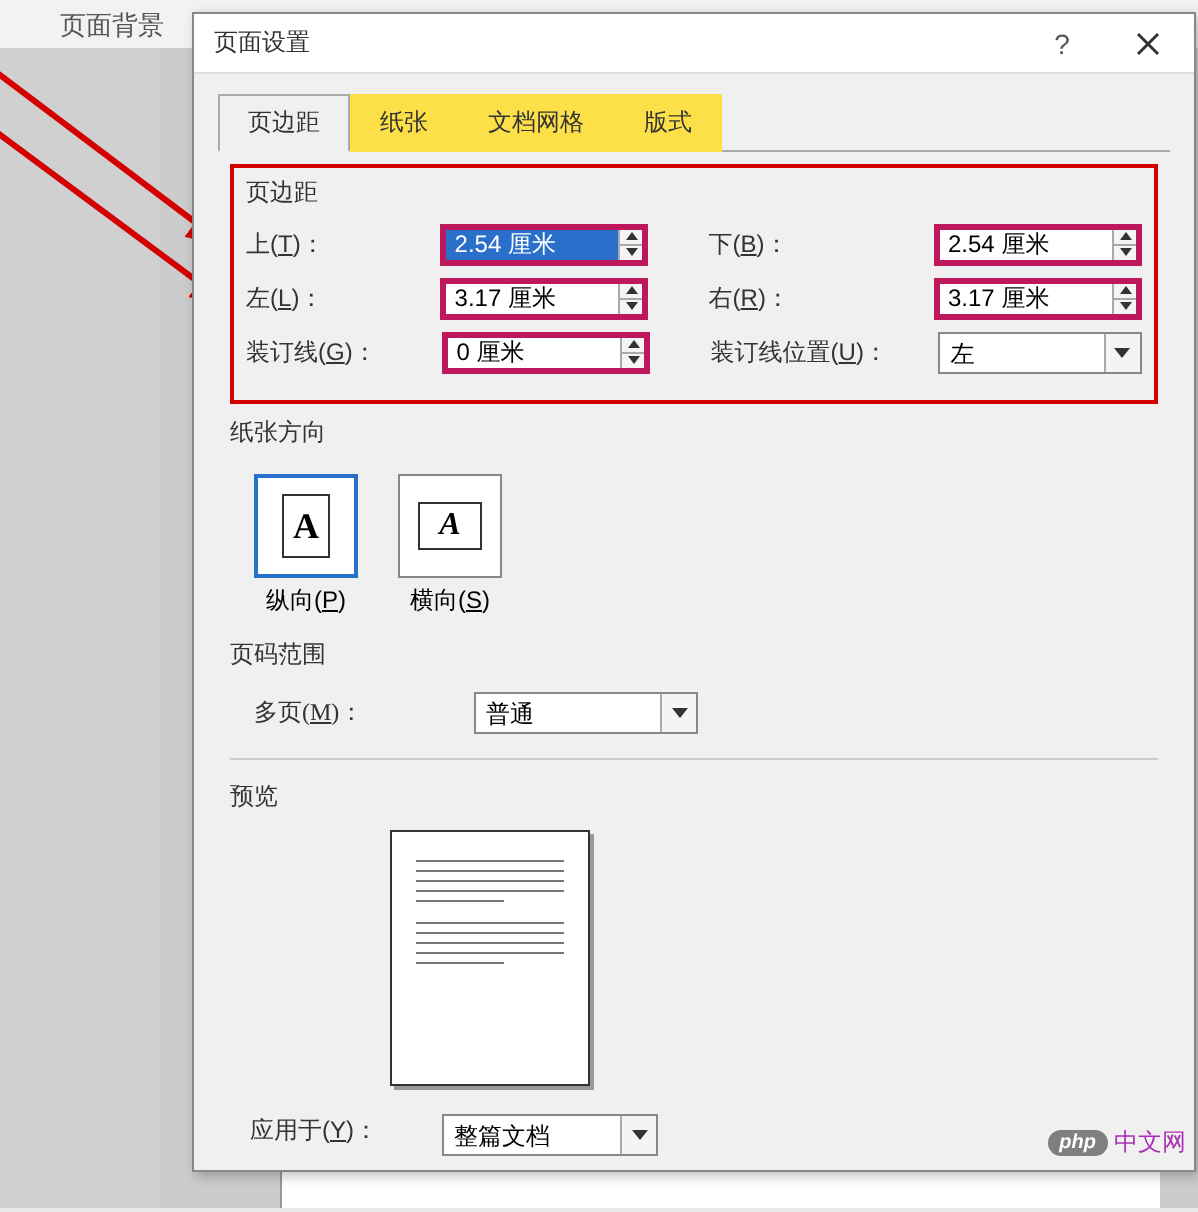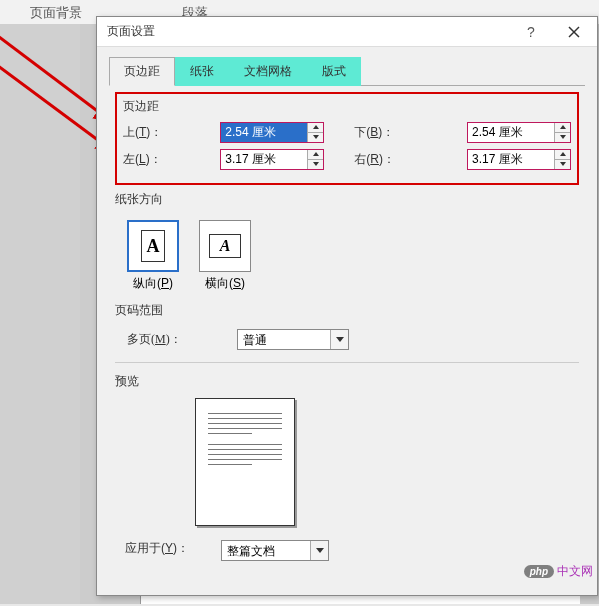--- a/index.html
+++ b/index.html
@@ -5,39 +5,39 @@
     * { box-sizing: border-box; margin: 0; padding: 0; }
     body { font-family: "Microsoft YaHei", SimSun, Arial, sans-serif; font-size: 12px; background: #e8e8e8; width: 599px; height: 606px; position: relative; overflow: hidden; }
     
     .ribbon-bg { background: #f2f2f2; height: 24px; display: flex; }
     .ribbon-item { padding: 4px 40px; color: #555; font-size: 13px; }
     .ribbon-item:first-child { padding-left: 30px; padding-right: 60px; }
     .page-bg { background: #ccc; height: 580px; position: relative; }
     .page-shadow { background: #fff; position: absolute; left: 140px; top: 10px; width: 440px; height: 570px; border-left: 1px solid #999; }
     .grey-left { position: absolute; left: 0; top: 0; width: 80px; height: 100%; background: #d0d0d0; }
     
-    .dialog { position: absolute; left: 96px; top: 16px; width: 502px; height: 580px; background: #f0f0f0; border: 1px solid #888; box-shadow: 2px 2px 6px rgba(0,0,0,0.25); }
+    .dialog { position: absolute; left: 96px; top: 6px; width: 502px; height: 580px; background: #f0f0f0; border: 1px solid #888; box-shadow: 2px 2px 6px rgba(0,0,0,0.25); }
     .titlebar { height: 30px; background: #fff; display: flex; align-items: center; padding-left: 10px; border-bottom: 1px solid #ddd; }
     .titlebar-title { flex: 1; font-size: 12px; color: #333; }
     .titlebar-help { width: 40px; text-align: center; font-size: 14px; color: #555; cursor: pointer; }
     .titlebar-close { width: 46px; height: 30px; display: flex; align-items: center; justify-content: center; cursor: pointer; }
     .titlebar-close svg { width: 12px; height: 12px; }
     
     .tabs { display: flex; margin: 10px 12px 0 12px; border-bottom: 1px solid #aaa; }
-    .tab { padding: 5px 14px; font-size: 12px; color: #333; cursor: pointer; background: #5eead4; border: 1px solid transparent; margin-bottom: -1px;}
+    .tab { padding: 5px 14px; font-size: 12px; color: #333; cursor: pointer; background: #fde047; border: 1px solid transparent; margin-bottom: -1px;}
     .tab.active { background: #f0f0f0; border: 1px solid #aaa; border-bottom: 1px solid #f0f0f0; }
     
     .dialog-body { padding: 6px 18px 8px 18px; }
     
     .margins-box { border: 2px solid #d40000; padding: 4px 6px 8px 6px; margin-bottom: 6px; position: relative; }
     .section-label { font-size: 12px; color: #333; margin-bottom: 6px; }
     .row { display: flex; align-items: center; margin-bottom: 5px; height: 22px; gap: 20px; }
     .lbl { width: 80px; font-size: 12px; color: #333; }
     .lbl-r { width: 106px; font-size: 12px; color: #333; padding-left: 10px; }
-    .spinbox { display: flex; width: 104px; height: 21px; border: 1px solid #be185d; background: #fff; }
+    .spinbox { display: flex; width: 104px; height: 21px; border: 3px solid #be185d; background: #fff; }
     .spinbox.selected input { background: #2a6fc9; color: #fff; }
     .spinbox input { border: none; width: 86px; padding: 1px 4px; font-size: 12px; outline: none; font-family: inherit; }
     .spin-btns { width: 16px; display: flex; flex-direction: column; border-left: 1px solid #aaa; }
     .spin-up, .spin-down { flex: 1; background: #f4f4f4; display: flex; align-items: center; justify-content: center; cursor: pointer; }
     .spin-up { border-bottom: 1px solid #aaa; }
     .spin-up::before { content: ""; border-left: 3px solid transparent; border-right: 3px solid transparent; border-bottom: 4px solid #333; }
     .spin-down::before { content: ""; border-left: 3px solid transparent; border-right: 3px solid transparent; border-top: 4px solid #333; }
     
     .combo { display: flex; width: 104px; height: 21px; border: 1px solid #888; background: #fff; }
     .combo span { flex: 1; padding: 2px 5px; font-size: 12px; }
@@ -161,20 +161,35 @@
         <span class="lbl-r">右(<u class="hotkey">R</u>)：</span>
         <div class="spinbox">
           <input value="3.17 厘米" style="">
           <div class="spin-btns">
               <div class="spin-up"></div>
               <div class="spin-down"></div>
             </div>
         </div>
       </div>
 
+      <div class="row">
+        <span class="lbl">装订线(<u class="hotkey">G</u>)：</span>
+        <div class="spinbox">
+          <input value="0 厘米" style="">
+          <div class="spin-btns">
+              <div class="spin-up"></div>
+              <div class="spin-down"></div>
+            </div>
+        </div>
+        <span class="lbl-r">装订线位置(<u class="hotkey">U</u>)：</span>
+        <div class="combo">
+          <span>左</span>
+          <div class="combo-arrow"></div>
+        </div>
+      </div>
     </div>
 
     <div class="orient-section">
       <div class="section-label">纸张方向</div>
       <div class="orient-row">
         <div class="orient-item active">
           <div class="orient-icon">
               <div class="orient-page portrait">A</div>
             </div>
           <div class="orient-label">纵向(<u class="hotkey">P</u>)</div>

